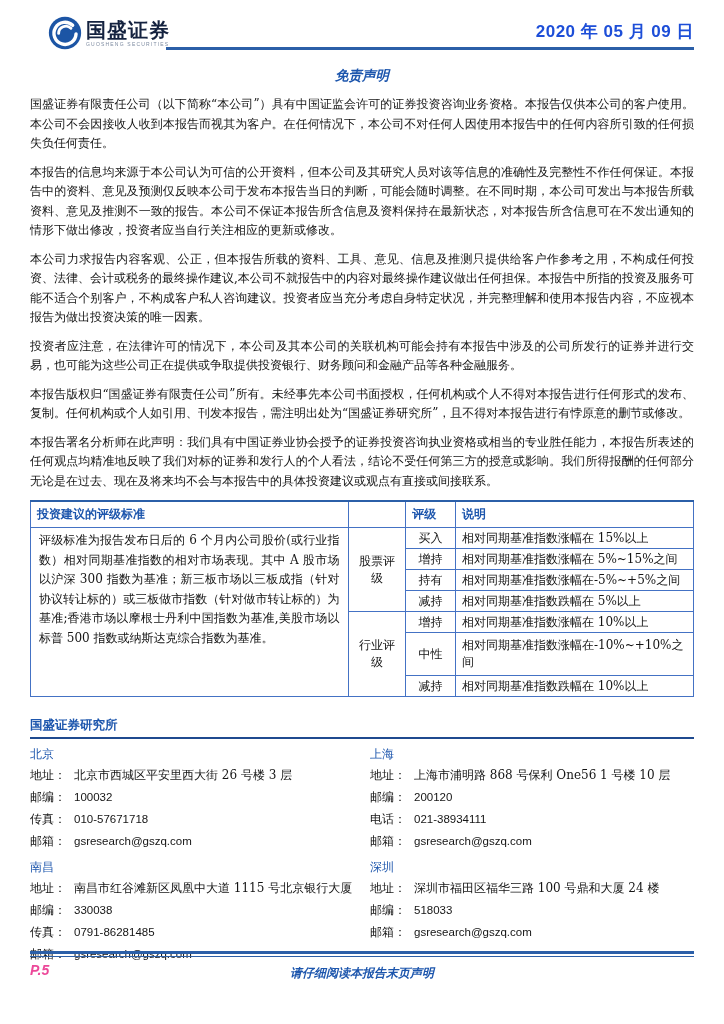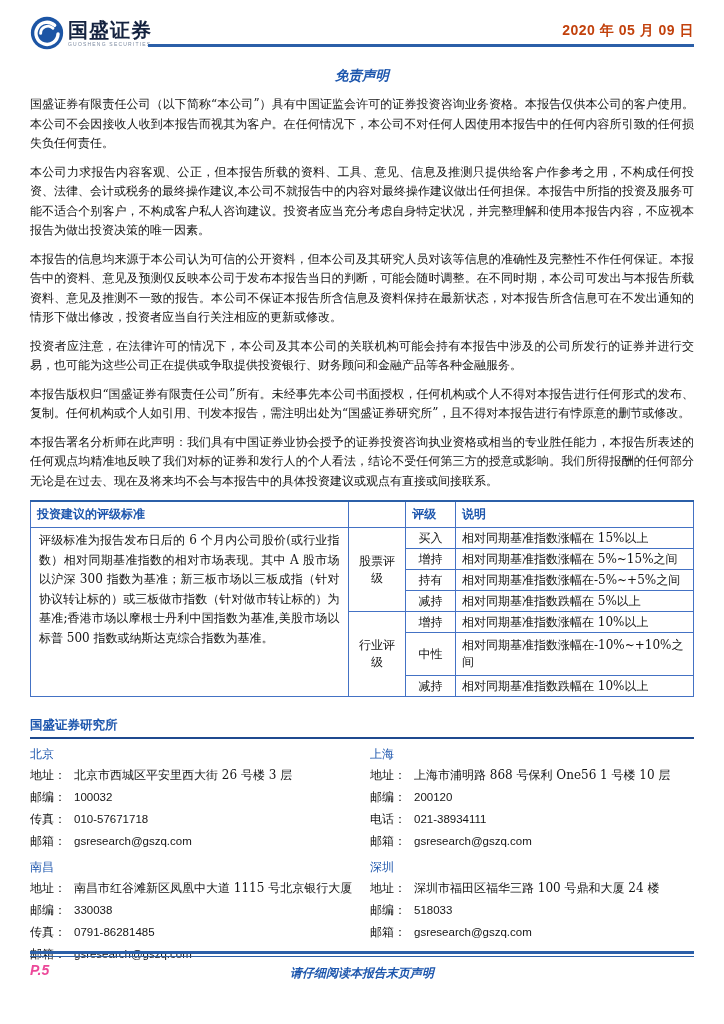--- a/index.html
+++ b/index.html
@@ -1,28 +1,28 @@
 <!DOCTYPE html>
 <html><head>
 <meta charset="utf-8">
 <style>
   html,body{margin:0;padding:0;background:#e8e8e8;}
   .page{
     width:724px;height:1024px;position:relative;background:#ffffff;
     font-family:"DejaVu Serif",serif;color:#141414;margin:0 auto;overflow:hidden;
   }
   
-  .header{display:flex;align-items:center;padding:16px 30px 0 30px;}
+  .header{display:flex;align-items:flex-end;padding:16px 30px 0 48px;}
   .logo-block{width:118px;flex-shrink:0;display:flex;align-items:center;}
   .logo-icon{width:34px;height:34px;flex-shrink:0;}
   .logo-text{margin-left:4px;display:flex;flex-direction:column;justify-content:center;}
   .brand{font-family:"DejaVu Serif",serif;font-weight:bold;font-size:20px;line-height:22px;color:#14223f;letter-spacing:1px;white-space:nowrap;}
   .brand-sub{font-family:"Liberation Sans",sans-serif;font-size:5px;letter-spacing:1.2px;color:#7d8ba1;white-space:nowrap;}
   .header-right{flex:1;border-bottom:3px solid #2b5fa8;text-align:right;padding-bottom:4px;}
-  .date{font-family:"Liberation Sans","DejaVu Serif",sans-serif;font-size:14px;font-weight:bold;color:#c2410c;letter-spacing:0.5px;}
+  .date{font-family:"Liberation Sans","DejaVu Serif",sans-serif;font-size:17px;font-weight:bold;color:#1d4ed8;letter-spacing:0.5px;}
   
   .content{padding:0 30px;}
   .section-title{text-align:center;color:#1d56ad;font-weight:bold;font-size:13.5px;margin:17px 0 10px 0;font-style:italic;}
   .para{font-size:12px;line-height:19.5px;text-align:justify;margin:0 0 9px 0;}
   
   table.rating{width:100%;border-collapse:collapse;margin-top:2px;}
   table.rating{border:1px solid #4472c4;border-top:2.5px solid #2b5fa8;}
   table.rating td,table.rating th{border:1px solid #4472c4;font-size:12px;padding:1px 6px;vertical-align:middle;}
   table.rating th{color:#1d56ad;font-weight:bold;text-align:left;height:23px;}
   .std-cell{vertical-align:top !important;line-height:19.5px;text-align:justify;padding:3px 8px !important;}
@@ -64,22 +64,22 @@
     </div>
     <div class="header-right">
       <span class="date">2020 年 05 月 09 日</span>
     </div>
   </div>
 
   <div class="content">
 
     <div class="section-title">免责声明</div>
     <p class="para">国盛证券有限责任公司（以下简称“本公司”）具有中国证监会许可的证券投资咨询业务资格。本报告仅供本公司的客户使用。本公司不会因接收人收到本报告而视其为客户。在任何情况下，本公司不对任何人因使用本报告中的任何内容所引致的任何损失负任何责任。</p>
+    <p class="para">本报告的信息均来源于本公司认为可信的公开资料，但本公司及其研究人员对该等信息的准确性及完整性不作任何保证。本报告中的资料、意见及预测仅反映本公司于发布本报告当日的判断，可能会随时调整。在不同时期，本公司可发出与本报告所载资料、意见及推测不一致的报告。本公司不保证本报告所含信息及资料保持在最新状态，对本报告所含信息可在不发出通知的情形下做出修改，投资者应当自行关注相应的更新或修改。</p>
     <p class="para">本公司力求报告内容客观、公正，但本报告所载的资料、工具、意见、信息及推测只提供给客户作参考之用，不构成任何投资、法律、会计或税务的最终操作建议,本公司不就报告中的内容对最终操作建议做出任何担保。本报告中所指的投资及服务可能不适合个别客户，不构成客户私人咨询建议。投资者应当充分考虑自身特定状况，并完整理解和使用本报告内容，不应视本报告为做出投资决策的唯一因素。</p>
-    <p class="para">本报告的信息均来源于本公司认为可信的公开资料，但本公司及其研究人员对该等信息的准确性及完整性不作任何保证。本报告中的资料、意见及预测仅反映本公司于发布本报告当日的判断，可能会随时调整。在不同时期，本公司可发出与本报告所载资料、意见及推测不一致的报告。本公司不保证本报告所含信息及资料保持在最新状态，对本报告所含信息可在不发出通知的情形下做出修改，投资者应当自行关注相应的更新或修改。</p>
     <p class="para">投资者应注意，在法律许可的情况下，本公司及其本公司的关联机构可能会持有本报告中涉及的公司所发行的证券并进行交易，也可能为这些公司正在提供或争取提供投资银行、财务顾问和金融产品等各种金融服务。</p>
     <p class="para">本报告版权归“国盛证券有限责任公司”所有。未经事先本公司书面授权，任何机构或个人不得对本报告进行任何形式的发布、复制。任何机构或个人如引用、刊发本报告，需注明出处为“国盛证券研究所”，且不得对本报告进行有悖原意的删节或修改。</p>
 
     <p class="para">本报告署名分析师在此声明：我们具有中国证券业协会授予的证券投资咨询执业资格或相当的专业胜任能力，本报告所表述的任何观点均精准地反映了我们对标的证券和发行人的个人看法，结论不受任何第三方的授意或影响。我们所得报酬的任何部分无论是在过去、现在及将来均不会与本报告中的具体投资建议或观点有直接或间接联系。</p>
 
     <table class="rating">
       <colgroup>
         <col style="width:47.9%">
           <col style="width:8.7%">
           <col style="width:7.5%">

